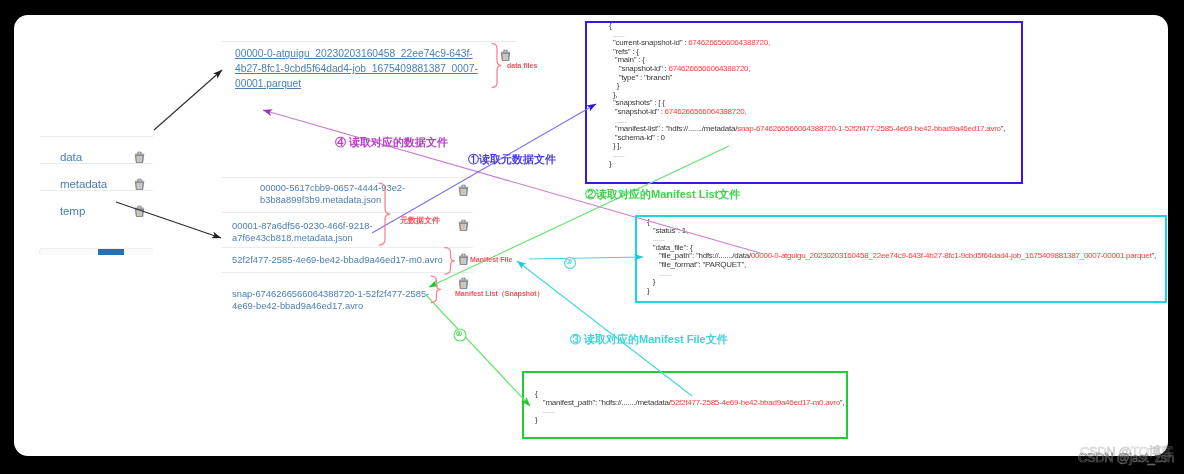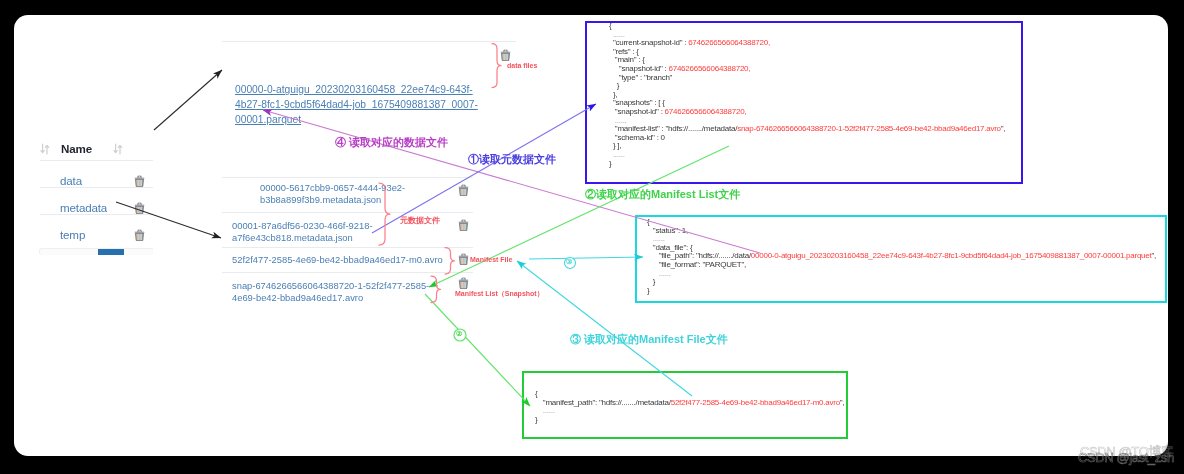--- a/index.html
+++ b/index.html
@@ -42,33 +42,20 @@
   .wm-b{left:1078px;top:450px;-webkit-text-stroke:0.6px rgba(160,160,160,0.62);mix-blend-mode:difference;}
 </style>
 </head>
 <body>
 
 <div id="root">
   <div id="card">
    <div id="inner">
 
     <div id="dirtable">
-      <div class="th-row">
-        <span class="sort-ic">
-          <svg viewBox="0 0 10 12" width="10" height="12">
-                <path d="M2.6 1.2v8.1M0.9 7.6l1.7 1.9 1.7-1.9M7.0 10.8V2.7M5.3 4.4L7.0 2.5l1.7 1.9" fill="none" stroke="#cfcfcf" stroke-width="1.25" stroke-linecap="round" stroke-linejoin="round"></path>
-              </svg>
-        </span>
-        <span class="th-name">Name</span>
-        <span class="sort-ic th-sort2">
-          <svg viewBox="0 0 10 12" width="10" height="12">
-                <path d="M2.6 1.2v8.1M0.9 7.6l1.7 1.9 1.7-1.9M7.0 10.8V2.7M5.3 4.4L7.0 2.5l1.7 1.9" fill="none" stroke="#cfcfcf" stroke-width="1.25" stroke-linecap="round" stroke-linejoin="round"></path>
-              </svg>
-        </span>
-      </div>
       <div class="row">
         <span class="nm">data</span>
         <span class="trash" style="left:94px;"><svg viewBox="0 0 24 26" width="11" height="12">
                 <path d="M8.3 1.6h7.4l1.3 4.6H7.0z" fill="#55575f"></path>
                 <path d="M9.9 2.6h4.2l.8 3.2H9.1z" fill="#eceded"></path>
                 <rect x="1.4" y="5.4" width="21.2" height="3.9" rx="1.3" fill="#b4b6bb"></rect>
                 <path d="M3.4 9.0h17.2l-1.4 15.2a1.7 1.7 0 0 1-1.7 1.5H6.5a1.7 1.7 0 0 1-1.7-1.5z" fill="#9b9da4"></path>
                 <g>
                   <rect x="5.3" y="10.6" width="2.8" height="14.4" fill="#ded6b0"></rect>
                   <rect x="8.6" y="10.6" width="2.8" height="14.4" fill="#e0c3c8"></rect>
@@ -108,21 +95,21 @@
                   <rect x="15.2" y="10.6" width="2.8" height="14.4" fill="#bfcfdd"></rect>
                 </g>
                 <path d="M3.4 9.0h17.2l-1.4 15.2a1.7 1.7 0 0 1-1.7 1.5H6.5a1.7 1.7 0 0 1-1.7-1.5z" fill="none" stroke="#6f717a" stroke-width="2.0"></path>
               </svg></span>
       </div>
     </div>
     <div class="scrollbar"></div>
     <div class="scrollthumb"></div>
 
     <div class="flsep" style="left:222px;top:41px;width:294px;"></div>
-    <div class="flitem" style="left:235px;top:46px;margin-top:36px;">
+    <div class="flitem" style="left:235px;top:46px;">
       <span class="fl-link">00000-0-atguigu_20230203160458_22ee74c9-643f-</span>
       <span class="fl-link">4b27-8fc1-9cbd5f64dad4-job_1675409881387_0007-</span>
       <span class="fl-link">00001.parquet</span>
     </div>
     <span class="trash" style="left:500px;top:49px;"><svg viewBox="0 0 24 26" width="11" height="12">
             <path d="M8.3 1.6h7.4l1.3 4.6H7.0z" fill="#55575f"></path>
             <path d="M9.9 2.6h4.2l.8 3.2H9.1z" fill="#eceded"></path>
             <rect x="1.4" y="5.4" width="21.2" height="3.9" rx="1.3" fill="#b4b6bb"></rect>
             <path d="M3.4 9.0h17.2l-1.4 15.2a1.7 1.7 0 0 1-1.7 1.5H6.5a1.7 1.7 0 0 1-1.7-1.5z" fill="#9b9da4"></path>
             <g>
@@ -184,21 +171,21 @@
             <g>
               <rect x="5.3" y="10.6" width="2.8" height="14.4" fill="#ded6b0"></rect>
               <rect x="8.6" y="10.6" width="2.8" height="14.4" fill="#e0c3c8"></rect>
               <rect x="11.9" y="10.6" width="2.8" height="14.4" fill="#cfdcb6"></rect>
               <rect x="15.2" y="10.6" width="2.8" height="14.4" fill="#bfcfdd"></rect>
             </g>
             <path d="M3.4 9.0h17.2l-1.4 15.2a1.7 1.7 0 0 1-1.7 1.5H6.5a1.7 1.7 0 0 1-1.7-1.5z" fill="none" stroke="#6f717a" stroke-width="2.0"></path>
           </svg></span>
 
     <div class="flsep" style="left:222px;top:272px;width:251px;"></div>
-    <div class="flitem" style="left:232px;top:280px;">
+    <div class="flitem" style="left:232px;top:288px;">
       <span class="fl-plain">snap-6746266566064388720-1-52f2f477-2585-</span>
       <span class="fl-plain">4e69-be42-bbad9a46ed17.avro</span>
     </div>
     <span class="trash" style="left:458px;top:277px;"><svg viewBox="0 0 24 26" width="11" height="12">
             <path d="M8.3 1.6h7.4l1.3 4.6H7.0z" fill="#55575f"></path>
             <path d="M9.9 2.6h4.2l.8 3.2H9.1z" fill="#eceded"></path>
             <rect x="1.4" y="5.4" width="21.2" height="3.9" rx="1.3" fill="#b4b6bb"></rect>
             <path d="M3.4 9.0h17.2l-1.4 15.2a1.7 1.7 0 0 1-1.7 1.5H6.5a1.7 1.7 0 0 1-1.7-1.5z" fill="#9b9da4"></path>
             <g>
               <rect x="5.3" y="10.6" width="2.8" height="14.4" fill="#ded6b0"></rect>

